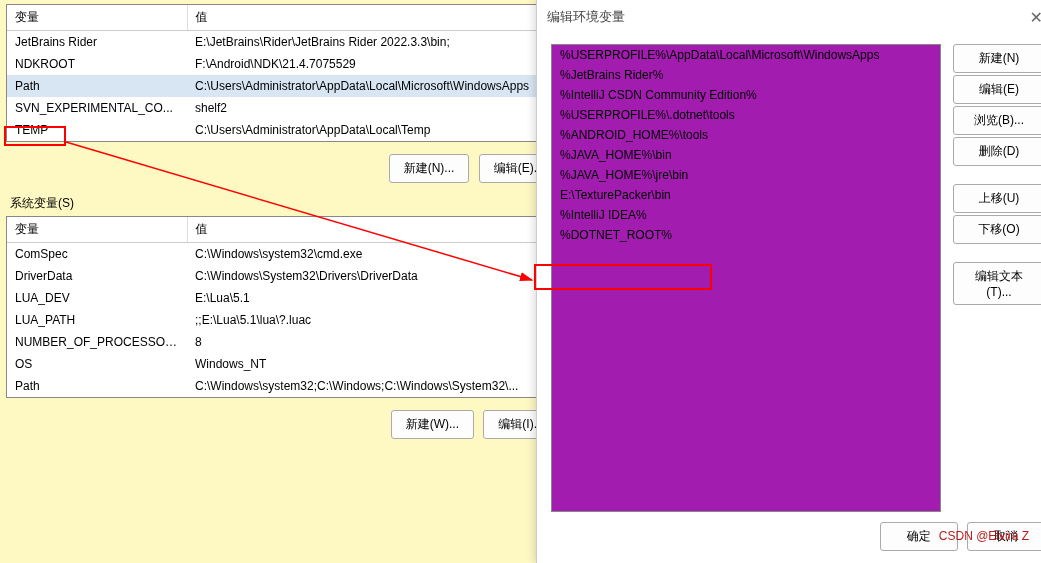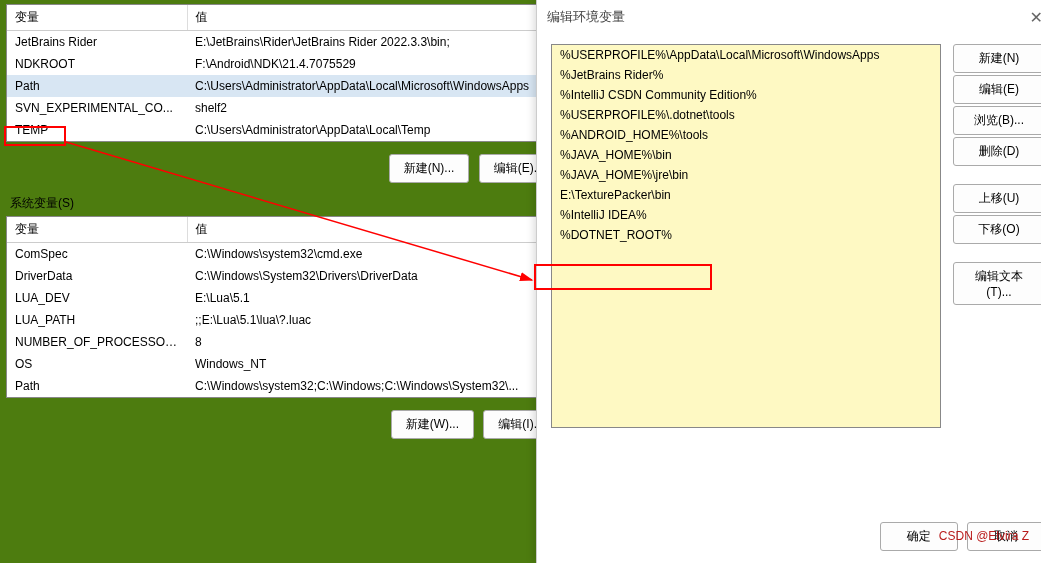--- a/index.html
+++ b/index.html
@@ -11,21 +11,21 @@
     width: 1041px;
     height: 563px;
     position: relative;
     overflow: hidden;
   }
   .main-dialog {
     position: absolute;
     left: 0; top: 0;
     width: 650px; height: 563px;
     padding: 4px 6px;
-    background: #4d7c0f;
+    background: #fef9c3;
   }
   .section-label {
     font-size: 12px;
     margin: 6px 0 4px 4px;
   }
   .grid-container {
     border: 1px solid #888;
     background: #fff;
   }
   table.vars {
@@ -93,23 +93,23 @@
     cursor: pointer;
     padding: 2px 6px;
   }
   .dlg-body {
     display: flex;
     padding: 10px 14px 0 14px;
     gap: 12px;
   }
   .path-list {
     flex: 1;
-    height: 384px;
+    height: 468px;
     border: 1px solid #888;
-    background: #fef9c3;
+    background: #a21caf;
     overflow-y: auto;
   }
   .path-list .item {
     padding: 3px 8px;
     font-size: 12px;
     white-space: nowrap;
   }
   .side-btns {
     width: 92px;
     display: flex;

